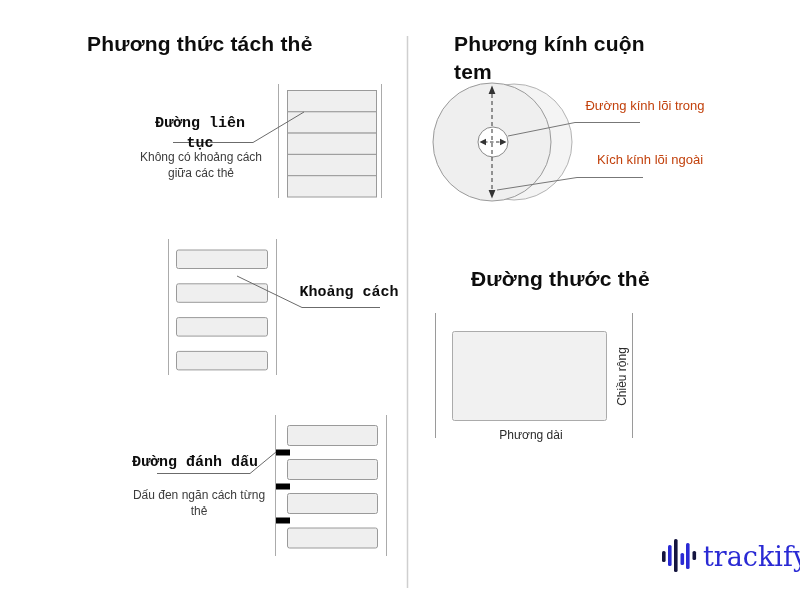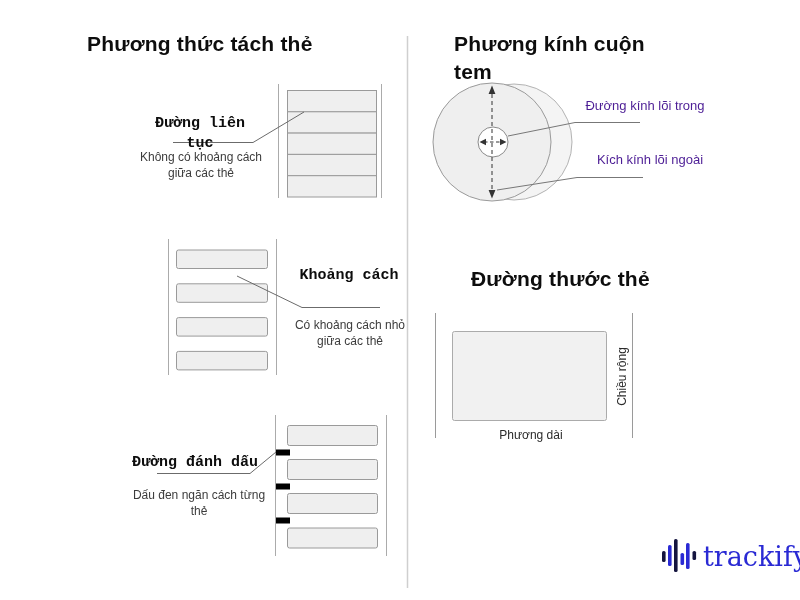--- a/index.html
+++ b/index.html
@@ -5,21 +5,21 @@
   html,body{margin:0;padding:0;background:#fff;}
   .page{
     position:relative;width:800px;height:600px;background:#ffffff;overflow:hidden;
     font-family:"Liberation Sans","DejaVu Sans",sans-serif;color:#111;
   }
   .bg{position:absolute;left:0;top:0;}
   .txt{position:absolute;line-height:1.35;}
   .title{font-size:21px;font-weight:bold;text-align:left;letter-spacing:.2px;color:#0d0d0d;}
   .sublabel{font-size:15px;font-weight:bold;text-align:center;color:#0d0d0d;font-family:Liberation Mono, monospace;}
   .desc{font-size:12px;text-align:center;color:#3c3c3c;}
-  .calloutlabel{font-size:13px;text-align:center;color:#4c1d95;}
+  .calloutlabel{font-size:13px;text-align:center;color:#c2410c;}
   .dim{font-size:12px;text-align:center;color:#2b2b2b;}
   .rot{transform:rotate(-90deg);transform-origin:center;}
   .logo{position:absolute;left:660px;top:536px;display:flex;align-items:center;}
   .logo-text{font-family:"DejaVu Serif","Liberation Serif",serif;font-size:27px;color:#2a2ad4;margin-left:3px;line-height:1;}
 </style>
 </head>
 <body>
 
 <div class="page">
 
@@ -93,22 +93,21 @@
       <rect x="452.5" y="331.5" width="154" height="89" rx="2" fill="#f1f1f1" stroke="#ababab"></rect>
     </g>
   </svg>
 
   <div class="txt title" style="left:87px;top:30px;width:320px;">Phương thức tách thẻ</div>
   <div class="txt title" style="left:454px;top:30px;width:230px;">Phương kính cuộn tem</div>
 
   <div class="txt sublabel" style="left:140px;top:114px;width:120px;">Đường liên tục</div>
   <div class="txt desc" style="left:137px;top:149px;width:128px;">Không có khoảng cách giữa các thẻ</div>
 
-  <div class="txt sublabel" style="left:294px;top:266px;width:110px;">Khoảng cách</div>
-  <div class="txt desc" style="left:289px;top:317px;width:122px;">Có khoảng cách nhỏ giữa các thẻ</div>
+  <div class="txt sublabel" style="left:294px;top:283px;width:110px;">Khoảng cách</div>
 
   <div class="txt sublabel" style="left:128px;top:453px;width:134px;">Đường đánh dấu</div>
   <div class="txt desc" style="left:132px;top:487px;width:134px;">Dấu đen ngăn cách từng thẻ</div>
 
   <div class="txt calloutlabel" style="left:577px;top:97px;width:136px;">Đường kính lõi trong</div>
   <div class="txt calloutlabel" style="left:582px;top:151px;width:136px;">Kích kính lõi ngoài</div>
 
   <div class="txt title" style="left:471px;top:265px;width:200px;">Đường thước thẻ</div>
   <div class="txt dim" style="left:481px;top:427px;width:100px;">Phương dài</div>
   <div class="txt dim rot" style="left:581px;top:369px;width:80px;height:15px;">Chiều rộng</div>

